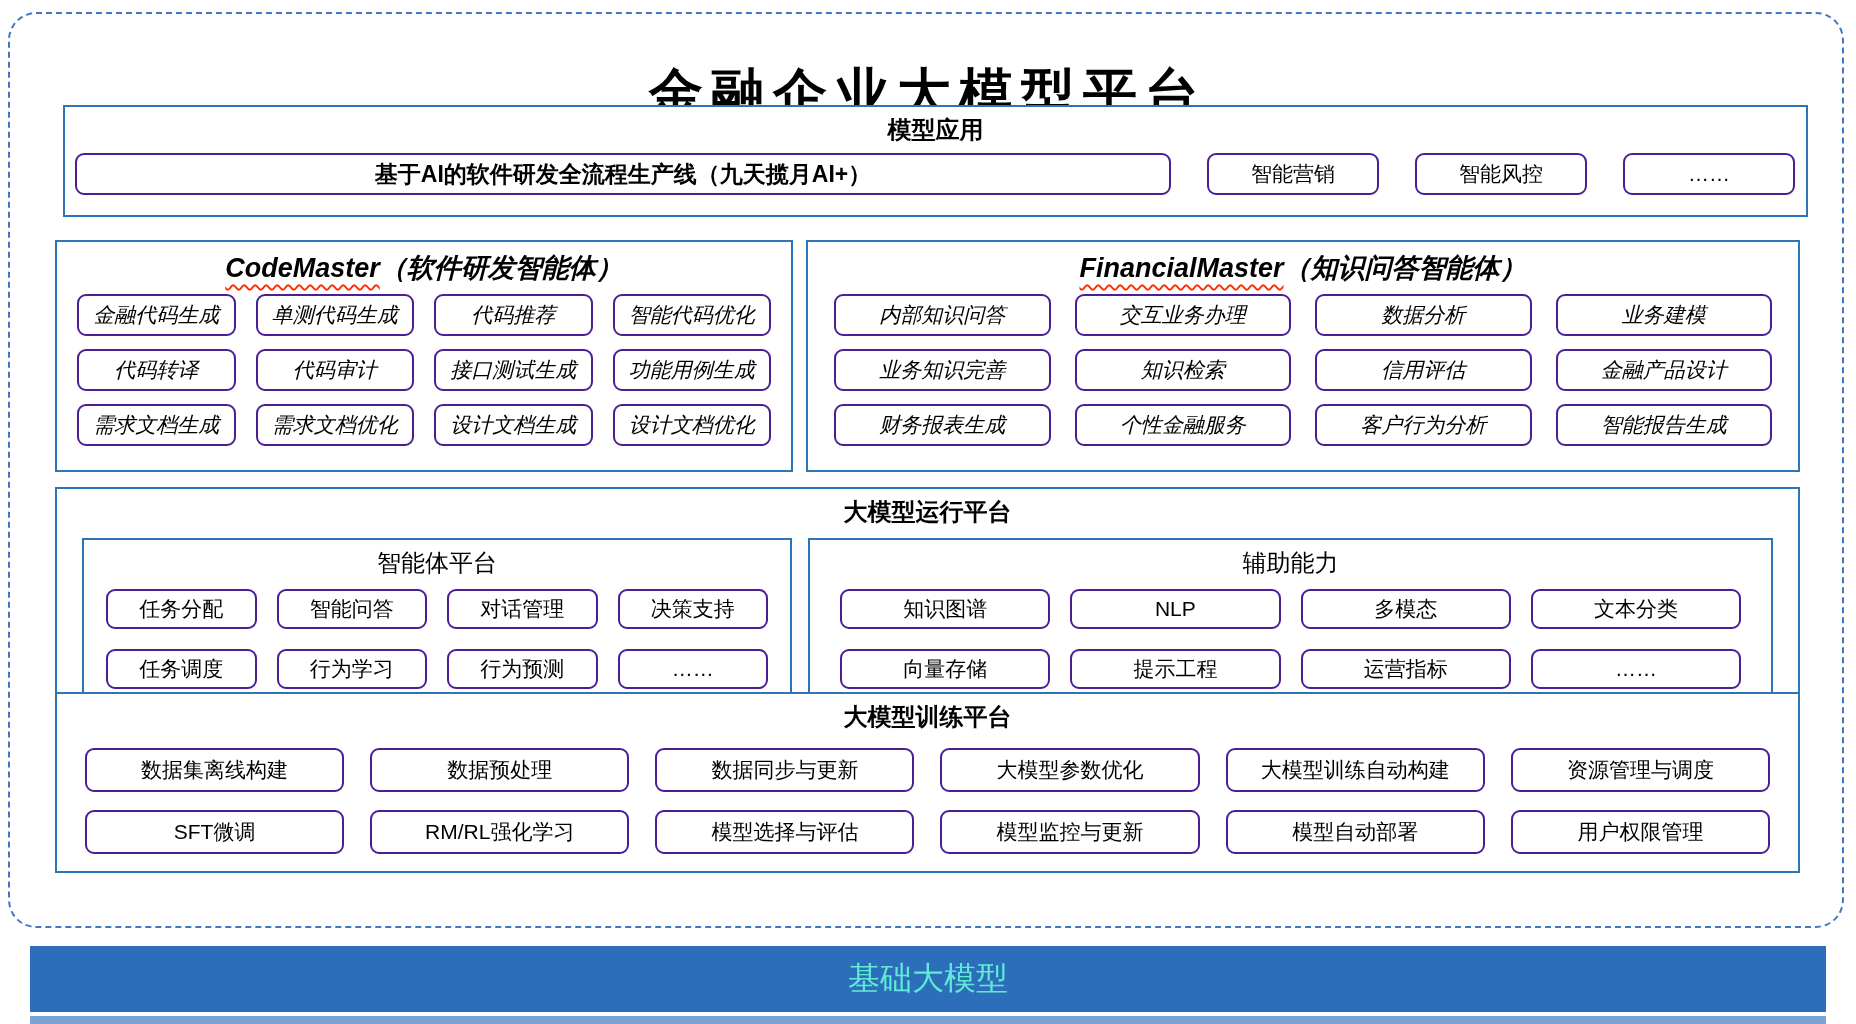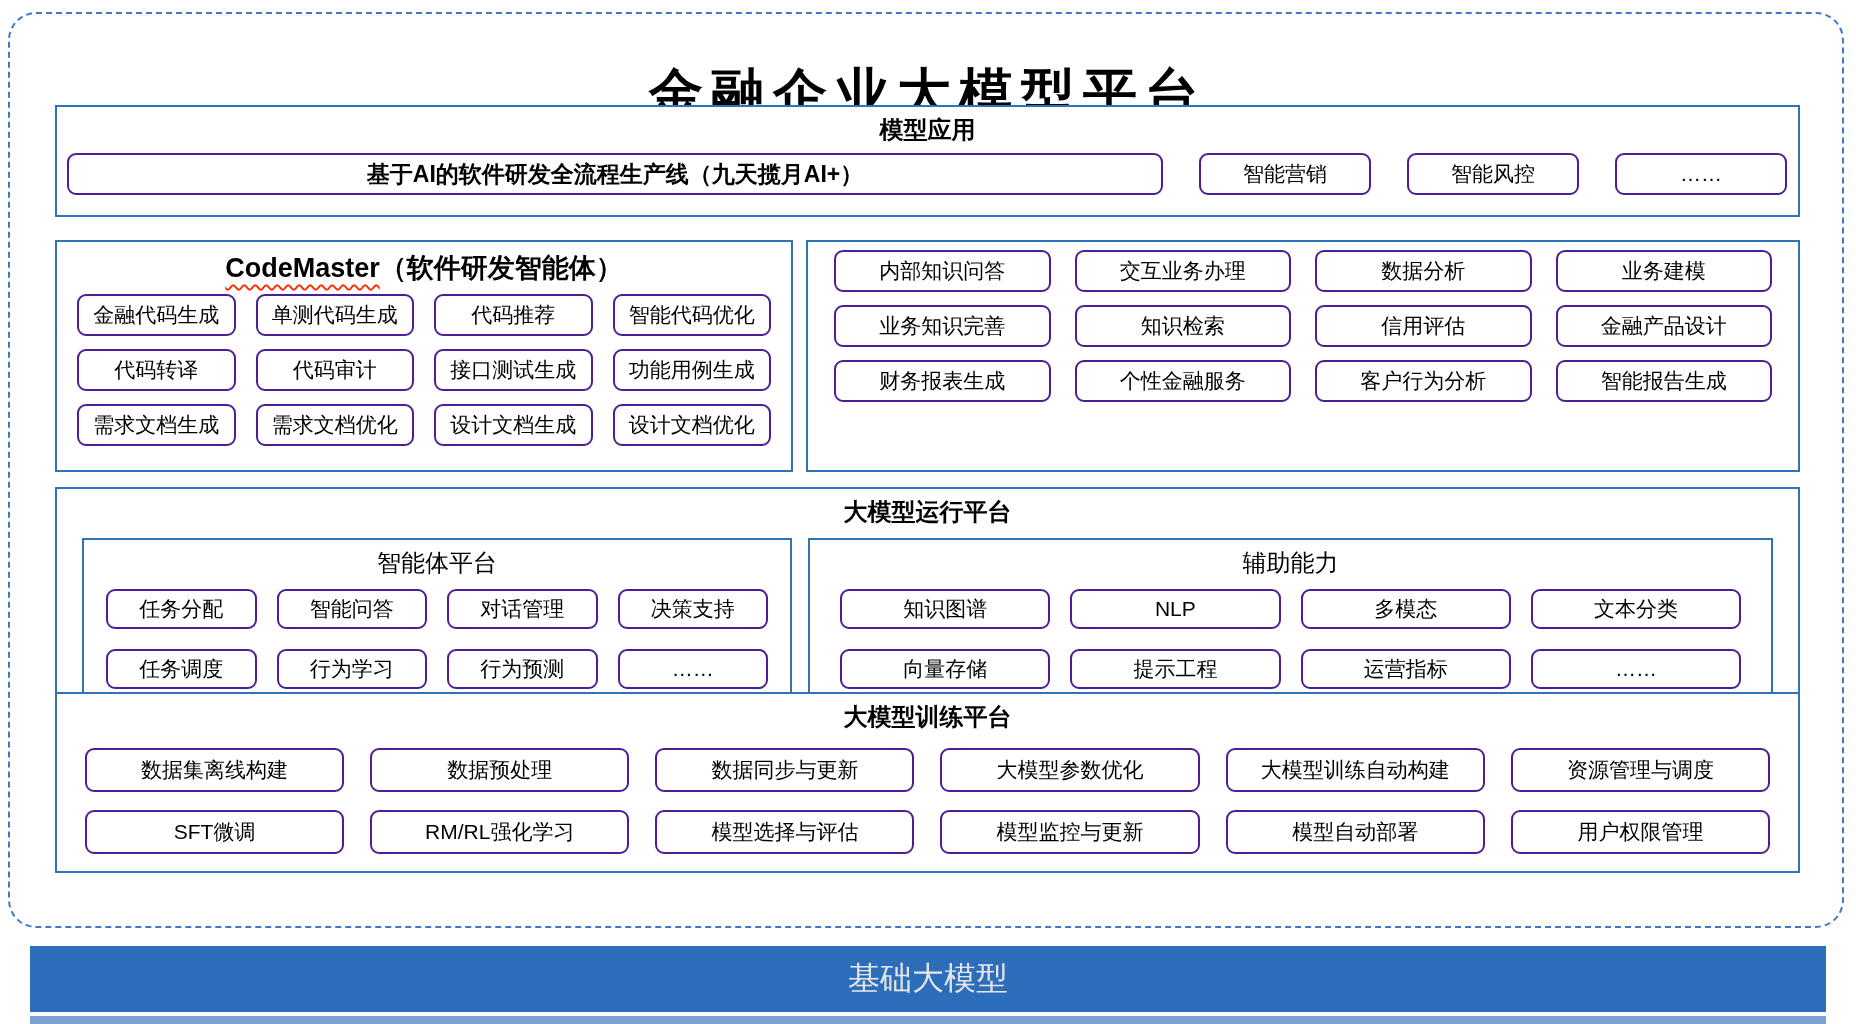--- a/index.html
+++ b/index.html
@@ -7,28 +7,28 @@
         font-family:"Liberation Sans",sans-serif;color:#000;}
   .outer-dashed{position:absolute;left:8px;top:12px;width:1836px;height:916px;
         border:2px dashed #4277c6;border-radius:28px;box-sizing:border-box;}
   .page-title{position:absolute;left:0;top:22px;width:100%;text-align:center;
         font-family:"DejaVu Serif",serif;font-weight:700;font-size:54px;letter-spacing:8px;}
   .sec{position:absolute;border:2px solid #2e75b6;box-sizing:border-box;background:#fff;}
   .sec-header{margin-top:6px;text-align:center;font-size:24px;font-weight:700;line-height:34px;}
   .box{border:2px solid #4c1d95;border-radius:9px;box-sizing:border-box;background:#fff;
         display:flex;align-items:center;justify-content:center;font-size:21px;white-space:nowrap;}
   
-  .sec-app{left:55px;top:105px;width:1745px;height:112px;}
+  .sec-app{left:63px;top:105px;width:1745px;height:112px;}
   .app-row{position:absolute;left:10px;top:46px;height:42px;display:flex;}
   .box-big{width:1096px;font-weight:700;font-size:23px;}
   .app-item{width:172px;margin-left:36px;}
   .app-item:first-of-type{margin-left:34px;}
   
   .agents-row{position:absolute;left:55px;top:240px;width:1745px;height:232px;
-        display:flex;justify-content:space-between;}
+        display:flex;justify-content:space-between;font-style:italic;}
   .agent{position:relative;height:232px;}
   .agent-cm{width:738px;}
   .agent-fm{width:994px;}
   .agent-header{margin-top:8px;text-align:center;font-size:27px;font-weight:700;line-height:36px;}
   .wavy{text-decoration-line:underline;text-decoration-style:wavy;text-decoration-color:#ff2a00;
         text-decoration-thickness:2px;text-underline-offset:7px;}
   .grid4{display:grid;grid-template-columns:repeat(4,1fr);column-gap:20px;row-gap:13px;
         margin:8px 20px 0;}
   .grid4 .box{height:42px;}
   .agent-fm .grid4{margin:8px 26px 0;column-gap:24px;}
@@ -43,21 +43,21 @@
         margin:10px 22px 0;gap:20px;}
   .gridrt .box{height:40px;}
   .inner-aux .gridrt{margin:10px 30px 0;}
   
   .sec-training{left:55px;top:692px;width:1745px;height:181px;}
   .grid6{display:grid;grid-template-columns:repeat(6,1fr);column-gap:26px;row-gap:18px;
         margin:14px 28px 0;}
   .grid6 .box{height:44px;}
   
   .base-bar{position:absolute;left:30px;top:946px;width:1796px;height:66px;background:#2d6eba;
-        display:flex;align-items:center;justify-content:center;color:#e5e5e5;font-size:32px;}
+        display:flex;align-items:center;justify-content:center;color:#5eead4;font-size:32px;}
   .base-bar-strip{position:absolute;left:30px;top:1016px;width:1796px;height:8px;background:#7aa2d4;}
 </style>
 </head>
 <body>
 
 <div class="page">
   <div class="outer-dashed"></div>
 
   <h1 class="page-title">金融企业大模型平台</h1>
 
@@ -84,20 +84,21 @@
         <div class="box">接口测试生成</div>
         <div class="box">功能用例生成</div>
         <div class="box">需求文档生成</div>
         <div class="box">需求文档优化</div>
         <div class="box">设计文档生成</div>
         <div class="box">设计文档优化</div>
       </div>
     </section>
 
     <section class="sec agent agent-fm">
+      <div class="agent-header"><span class="wavy">FinancialMaster</span><span>（知识问答智能体）</span></div>
       <div class="grid4">
         <div class="box">内部知识问答</div>
         <div class="box">交互业务办理</div>
         <div class="box">数据分析</div>
         <div class="box">业务建模</div>
         <div class="box">业务知识完善</div>
         <div class="box">知识检索</div>
         <div class="box">信用评估</div>
         <div class="box">金融产品设计</div>
         <div class="box">财务报表生成</div>

